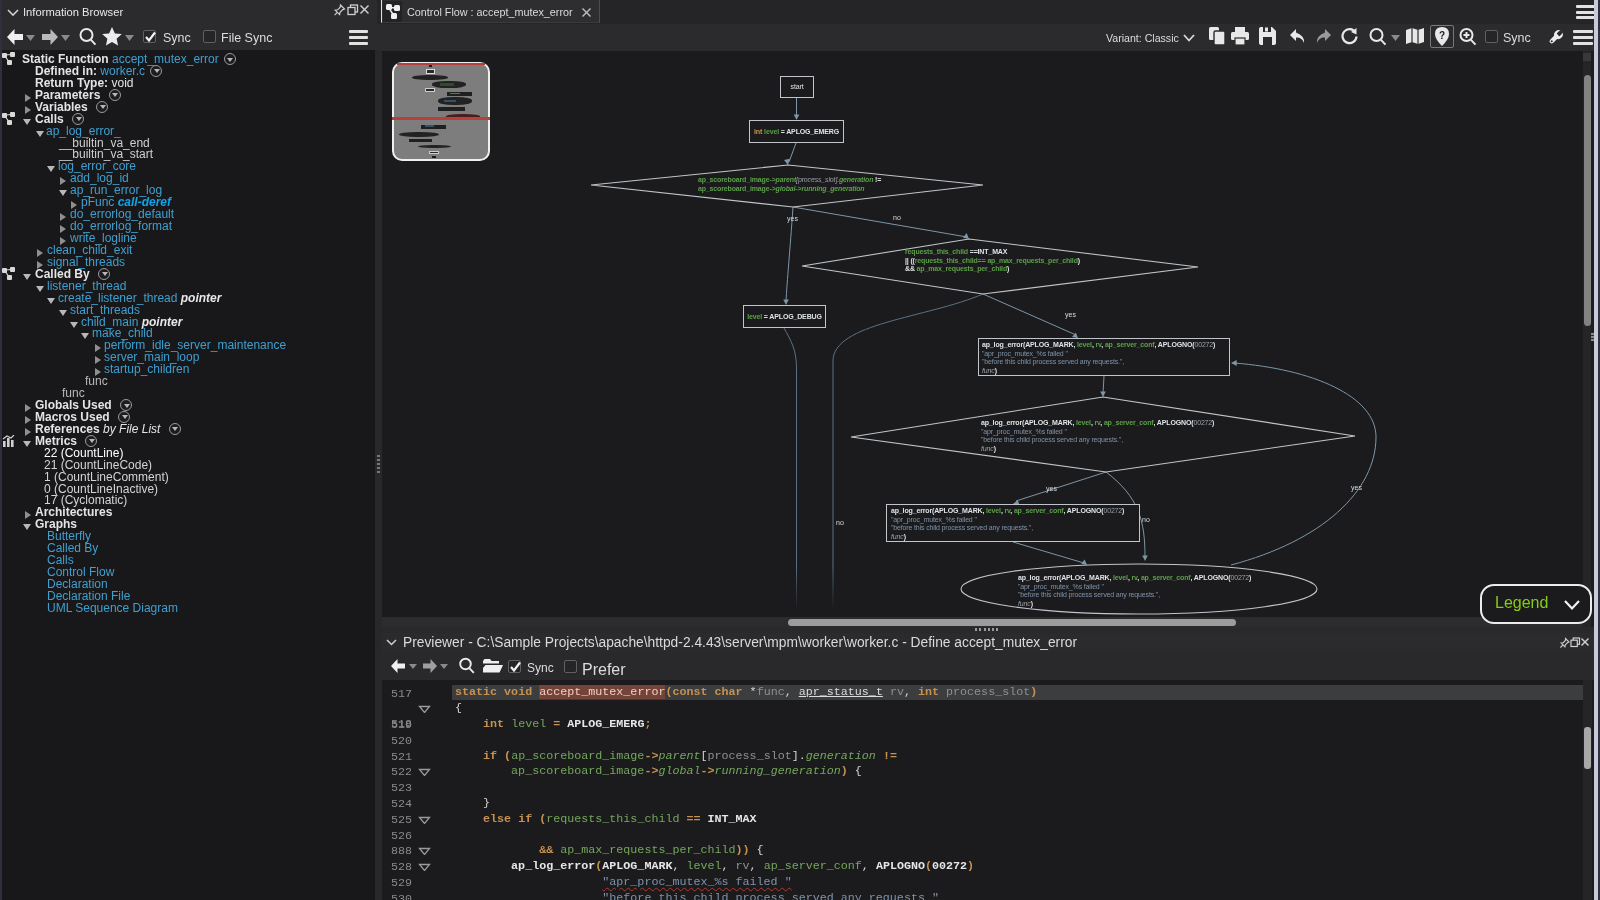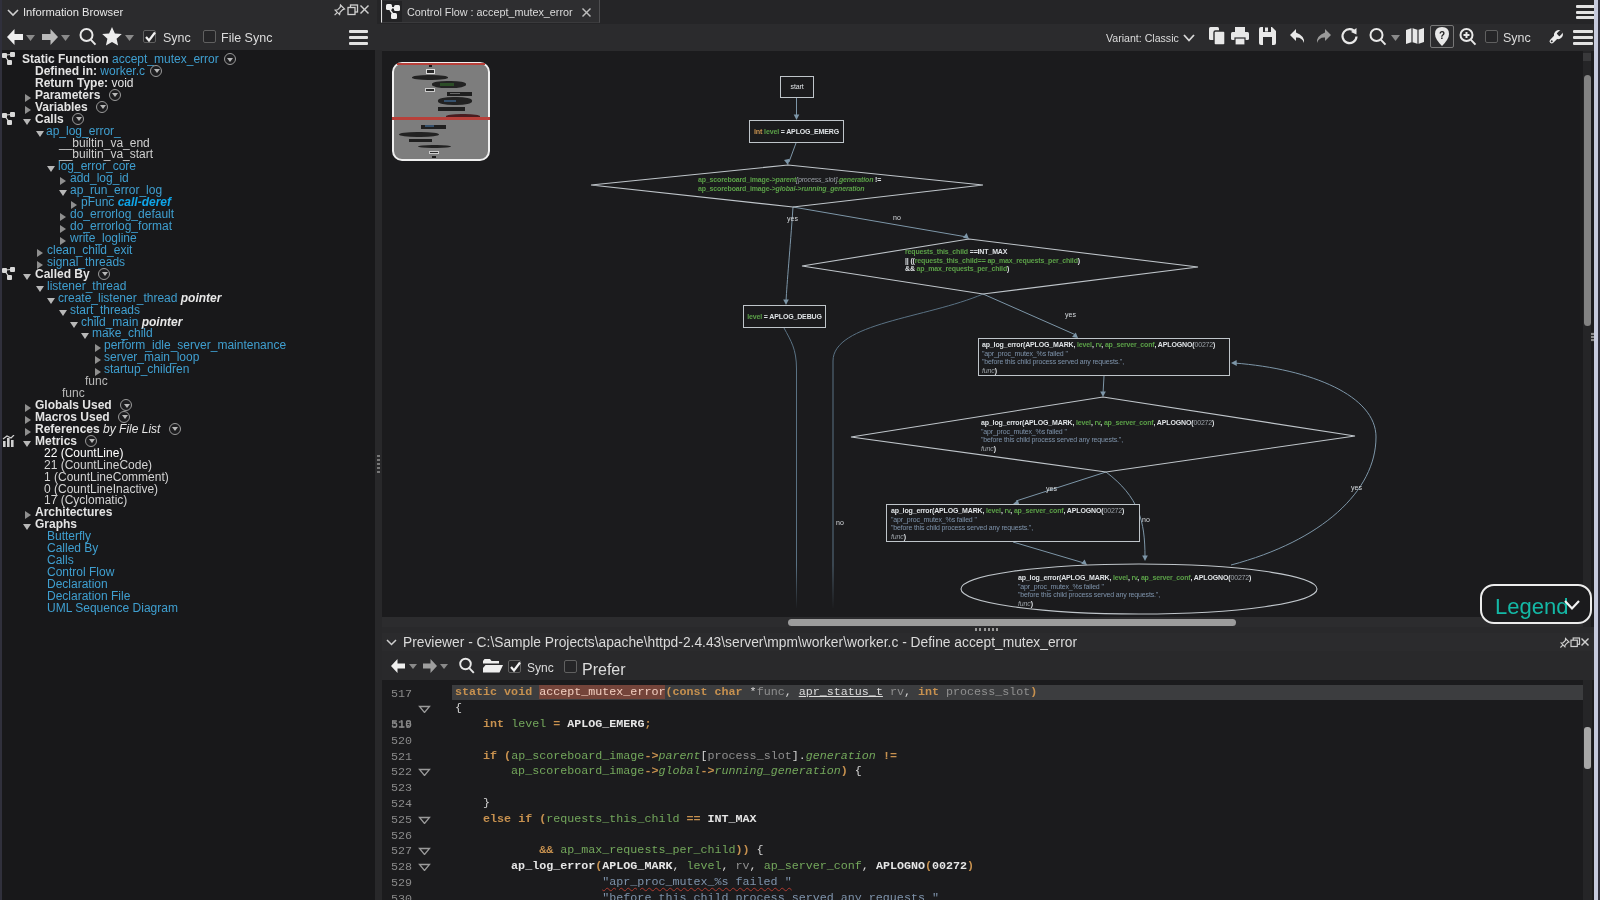--- a/index.html
+++ b/index.html
@@ -496,21 +496,21 @@
 <div class="ab" style="left:445.6px;top:113.9px;width:34px;height:4.8px;background:#491d20;border-radius:45%"></div>
 <div class="ab" style="left:421.3px;top:124.6px;width:25px;height:4.2px;background:#1f1f1f"></div>
 <div class="ab" style="left:425px;top:125.4px;width:9px;height:2px;background:#35506b"></div>
 <div class="ab" style="left:398.7px;top:131.7px;width:40px;height:5.4px;background:#222;border-radius:45%"></div>
 <div class="ab" style="left:408.8px;top:138.8px;width:23px;height:3.7px;background:#1f1f1f"></div>
 <div class="ab" style="left:418.3px;top:144.8px;width:33px;height:3.6px;background:#222;border-radius:45%"></div>
 <div class="ab" style="left:429px;top:150.7px;width:10px;height:3.2px;background:#2a2a2a;border:1px solid #ccc"></div>
 <div class="ab" style="left:432px;top:155.5px;width:3.5px;height:2.5px;background:#1a1a1a"></div>
 
 <div class="ab" style="left:1480px;top:584px;width:112px;height:40px;background:#1b1b1d;border:2px solid #ececec;border-radius:14px;z-index:6"></div>
-<div class="ab" style="left:1495px;top:594px;font-size:22px;color:#14b8a6;z-index:7">Legend</div>
+<div class="ab" style="left:1495px;top:594px;font-size:16px;color:#84cc16;z-index:7">Legend</div>
 <svg class="ab" style="left:1563px;top:599px;z-index:7" width="18" height="12">
     <polyline points="2,2 9,9.5 16,2" fill="none" stroke="#f2f2f2" stroke-width="2.2"></polyline>
   </svg>
 
 <div class="ab" style="left:1583px;top:51px;width:8px;height:576px;background:#252527"></div>
 <div class="ab" style="left:1583px;top:53px;width:8px;height:8px;background:#39393b"></div>
 <div class="ab" style="left:1583.5px;top:75px;width:7px;height:251px;background:#828282;border-radius:4px"></div>
 <div class="ab" style="left:1591px;top:332px;width:3px;height:10px;background:repeating-linear-gradient(#28282a 0 1.5px,#888 1.5px 3px)"></div>
 <div class="ab" style="left:382px;top:617px;width:1201px;height:10px;background:#2c2c2e"></div>
 <div class="ab" style="left:788px;top:618.5px;width:448px;height:7px;background:#9c9c9c;border-radius:3.5px"></div>
@@ -583,21 +583,21 @@
 <div class="c" style="top:84.2px;left:73px">        <span class="i">ap_scoreboard_image</span><span class="o">-&gt;</span><span class="ii">global</span><span class="o">-&gt;</span><span class="ii">running_generation</span><span class="o">)</span> {</div>
 <div class="ln" style="top:101.2px;left:6px">523</div>
 <div class="ln" style="top:117.0px;left:6px">524</div>
 <div class="c" style="top:115.8px;left:73px">    }</div>
 <div class="ln" style="top:132.79999999999998px;left:6px">525</div>
 <svg class="fold" style="left:36px;top:135.6px" width="13" height="9">
       <polygon points="1.5,1.5 11.5,1.5 6.5,7.5" fill="none" stroke="#9a9a9a" stroke-width="1.3"></polygon>
     </svg>
 <div class="c" style="top:131.6px;left:73px">    <span class="k">else</span> <span class="k">if</span> <span class="o">(</span><span class="i">requests_this_child</span> <span class="o">==</span> <span class="w">INT_MAX</span></div>
 <div class="ln" style="top:148.6px;left:6px">526</div>
-<div class="ln" style="top:164.39999999999998px;left:6px">527</div>
+<div class="ln" style="top:164.39999999999998px;left:6px">888</div>
 <svg class="fold" style="left:36px;top:167.2px" width="13" height="9">
       <polygon points="1.5,1.5 11.5,1.5 6.5,7.5" fill="none" stroke="#9a9a9a" stroke-width="1.3"></polygon>
     </svg>
 <div class="c" style="top:163.2px;left:73px">            <span class="o">&amp;&amp;</span> <span class="i">ap_max_requests_per_child</span><span class="o">))</span> {</div>
 <div class="ln" style="top:180.2px;left:6px">528</div>
 <svg class="fold" style="left:36px;top:183.0px" width="13" height="9">
       <polygon points="1.5,1.5 11.5,1.5 6.5,7.5" fill="none" stroke="#9a9a9a" stroke-width="1.3"></polygon>
     </svg>
 <div class="c" style="top:179.0px;left:73px">        <span class="w">ap_log_error</span><span class="o">(</span><span class="w">APLOG_MARK</span>, <span class="i">level</span>, <span class="p">rv</span>, <span class="i">ap_server_conf</span>, <span class="w">APLOGNO</span><span class="o">(</span><span class="w">00272</span><span class="o">)</span></div>
 <div class="ln" style="top:196.0px;left:6px">529</div>

